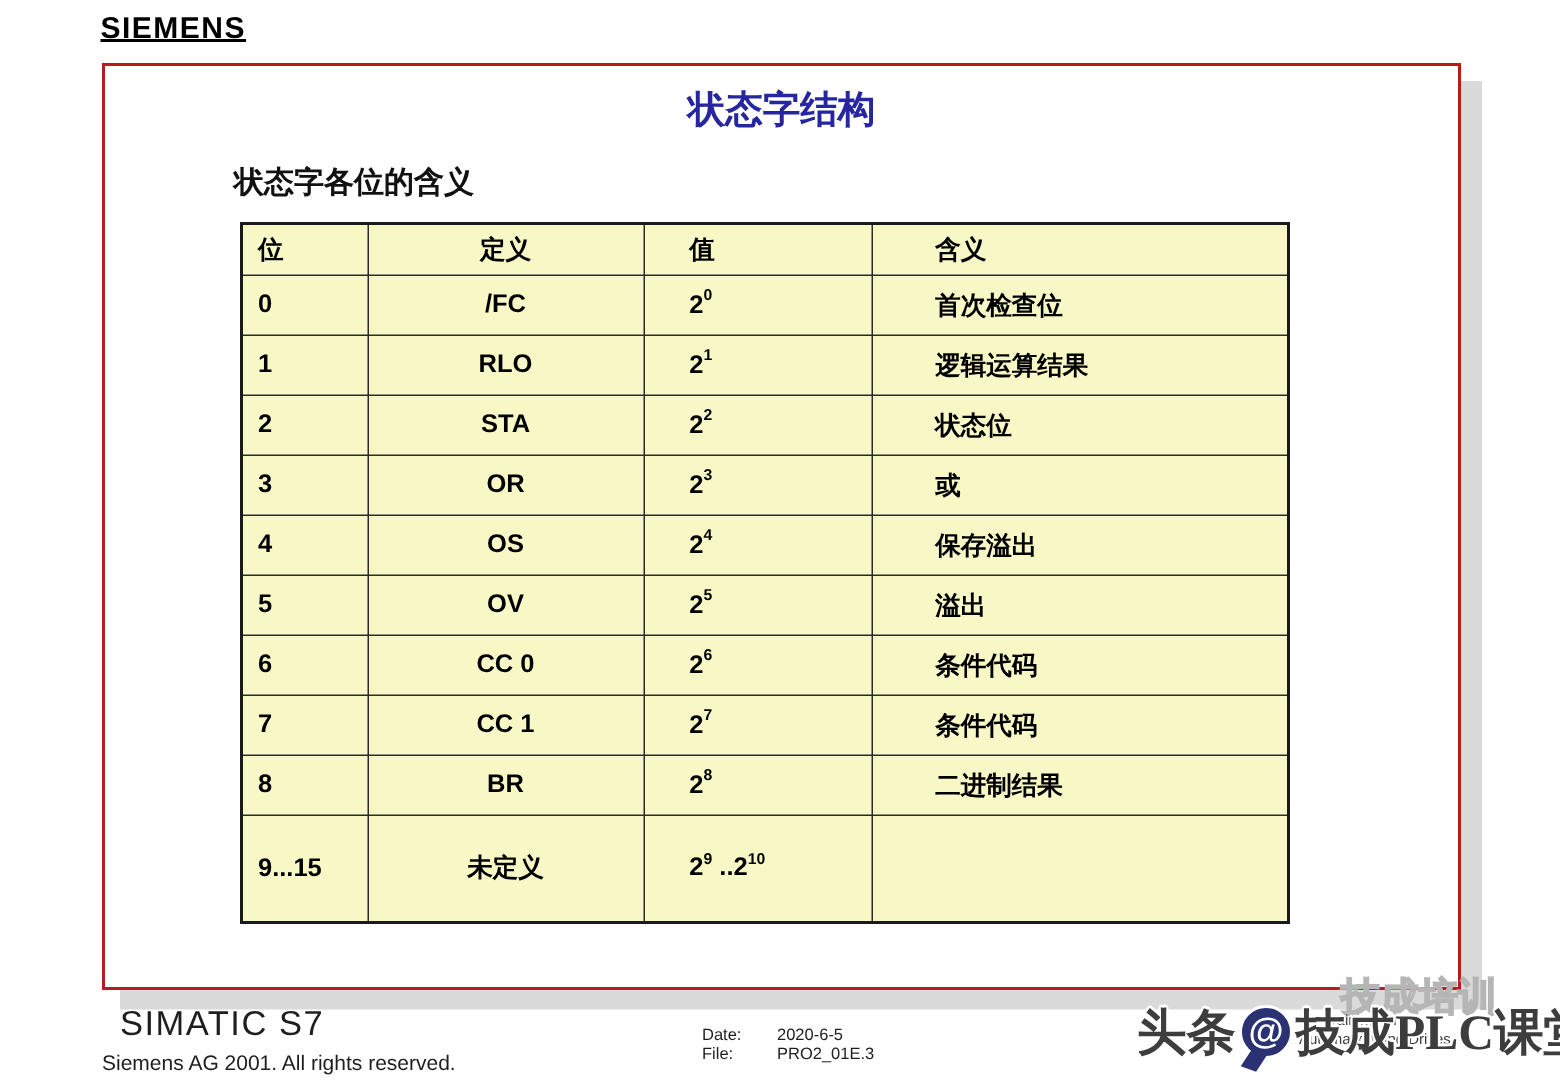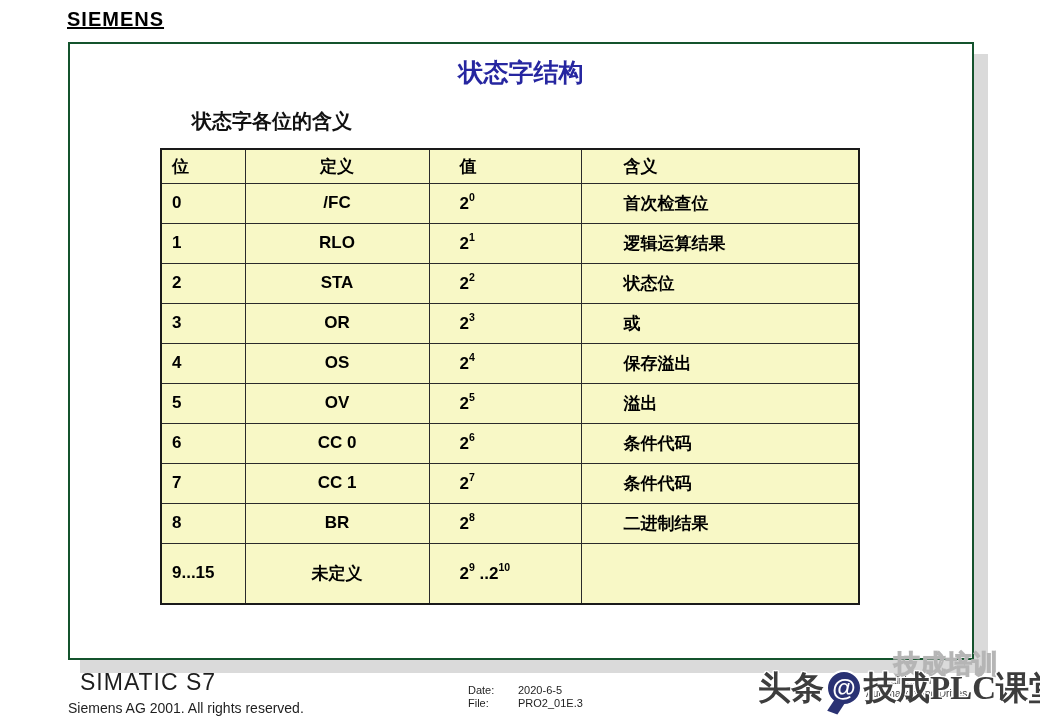--- a/index.html
+++ b/index.html
@@ -11,52 +11,52 @@
     font-size: 20px; font-weight: bold; letter-spacing: 1px; color: #000; text-decoration: underline;
   }
 
   .slide-shadow {
     position: absolute; left: 80px; top: 54px; width: 908px; height: 619px;
     background: #DADADA;
   }
 
   .slide {
     position: absolute; left: 68px; top: 42px; width: 906px; height: 618px;
-    background: #ffffff; border: 2px solid #14532d;
+    background: #ffffff; border: 2px solid #b91c1c;
   }
 
   .zh { font-family: "Liberation Serif", serif; }
 
   .slide-title {
     position: absolute; left: 0; top: 12px; width: 100%;
     text-align: center; font-size: 25px; font-weight: bold; color: #2626A0;
   }
 
   .slide-subtitle {
     position: absolute; left: 86px; top: 64px;
-    font-size: 20px; font-weight: bold; color: #111; margin-left: 36px;
+    font-size: 20px; font-weight: bold; color: #111;
   }
 
   .status-table {
     position: absolute; left: 90px; top: 104px;
     border-collapse: collapse; table-layout: fixed;
     width: 698px; background: #F8F8C6;
     border: 2px solid #1a1a1a;
   }
   .status-table td, .status-table th {
     border: 1.5px solid #2b2b2b; vertical-align: middle;
     font-size: 17px; color: #000; overflow: hidden; white-space: nowrap;
   }
   .col-bit   { width: 84px;  text-align: left;  padding-left: 10px; font-weight: bold; }
   .col-def   { width: 184px; text-align: center; font-weight: bold; }
   .col-val   { width: 152px; text-align: left;  padding-left: 30px; font-weight: bold; }
   .col-mean  { width: 278px; text-align: left;  padding-left: 42px; font-weight: 600; }
   .status-table thead th { height: 34px; font-weight: bold; }
   .status-table tbody td { height: 40px; }
-  .status-table tbody tr:last-child td { height: 61px; }
+  .status-table tbody tr:last-child td { height: 72px; }
   .status-table sup { font-size: 0.62em; position: relative; top: -0.15em; font-weight: bold; }
 
   .footer-product {
     position: absolute; left: 80px; top: 669px;
     font-size: 23px; color: #1e1e1e; letter-spacing: 1px; text-align: center;
   }
   .footer-copyright {
     position: absolute; left: 68px; top: 700px;
     font-size: 14px; color: #1e1e1e;
   }

